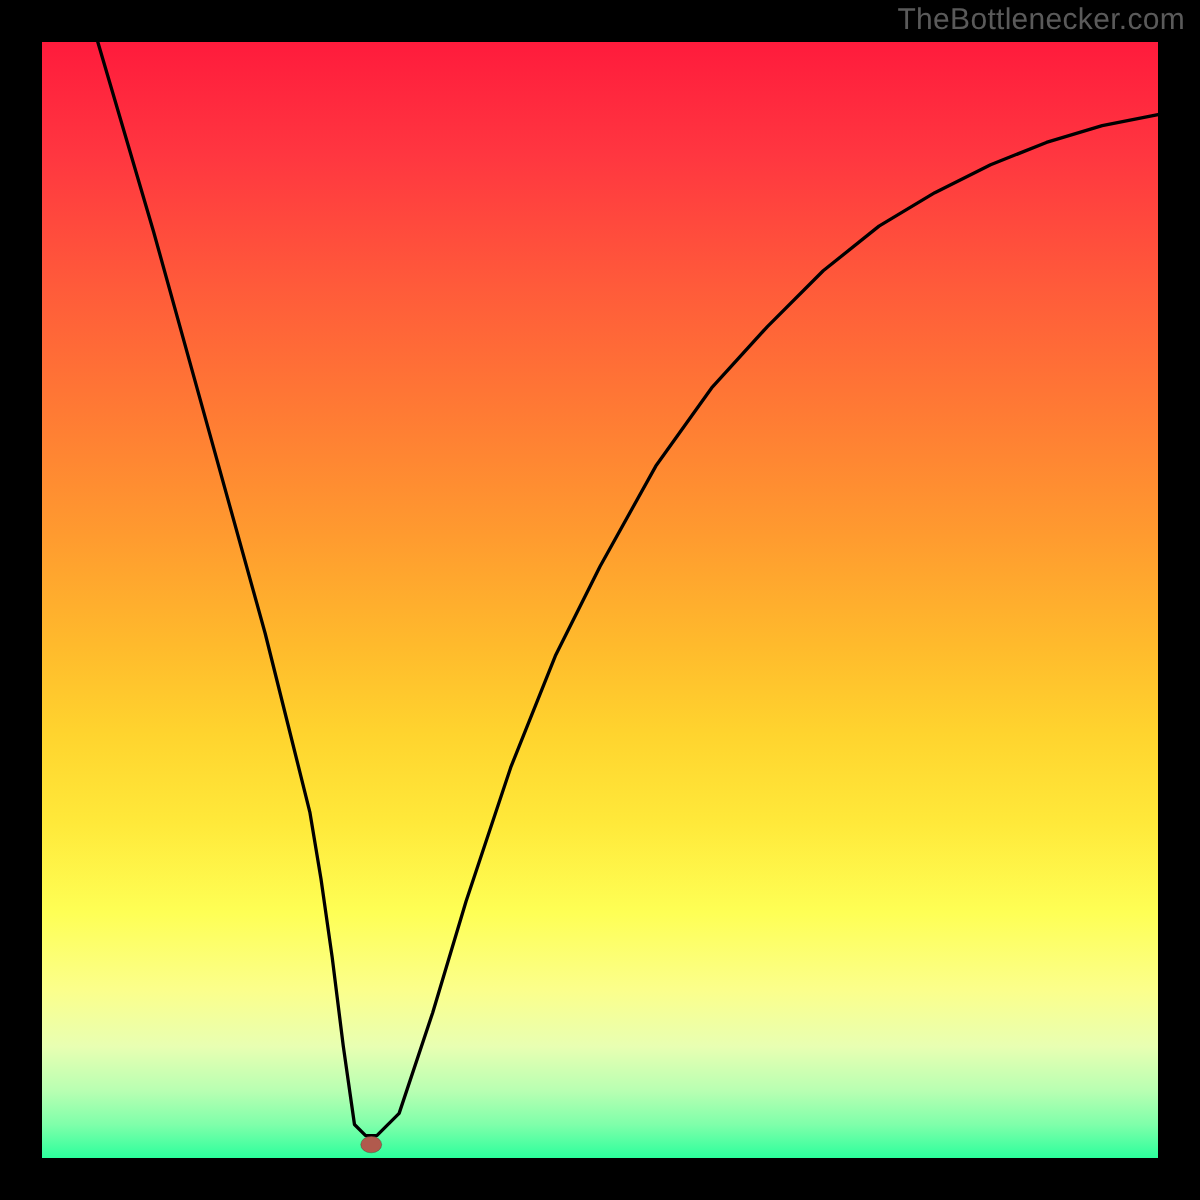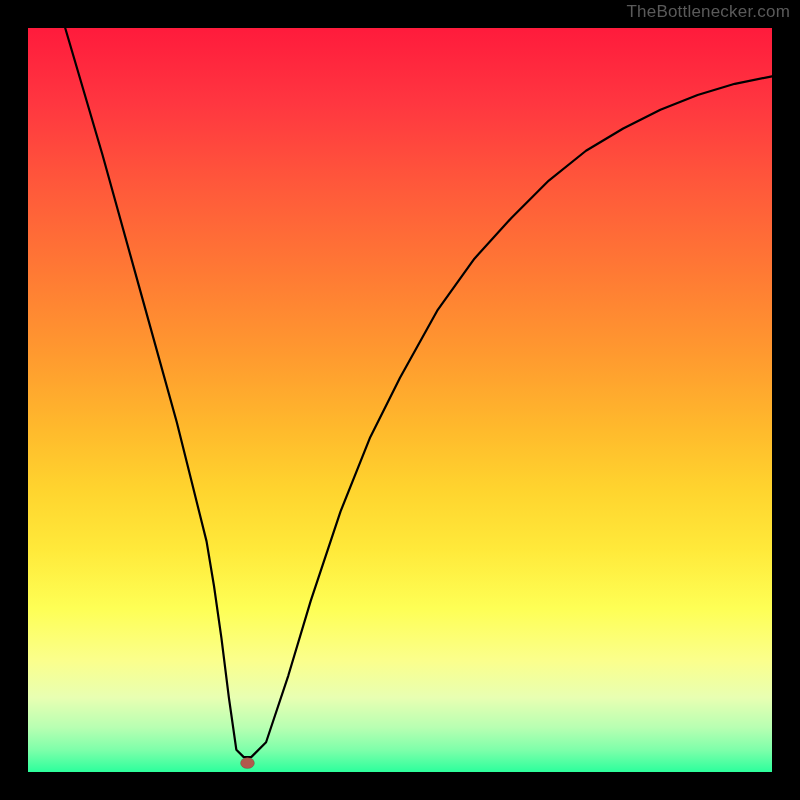--- a/index.html
+++ b/index.html
@@ -58,21 +58,21 @@
   .marker {
     fill: #b15a4d;
     stroke: rgba(0,0,0,0.25);
     stroke-width: 0.6;
   }
   .attribution {
     position: absolute;
     top: 2px;
     right: 10px;
     color: #5a5a5a;
-    font-size: 17px;
+    font-size: 20px;
     letter-spacing: 0.2px;
     user-select: none;
   }
 </style>
 </head>
 <body>
 
 <div class="frame">
   <div class="attribution">TheBottlenecker.com</div>
 

